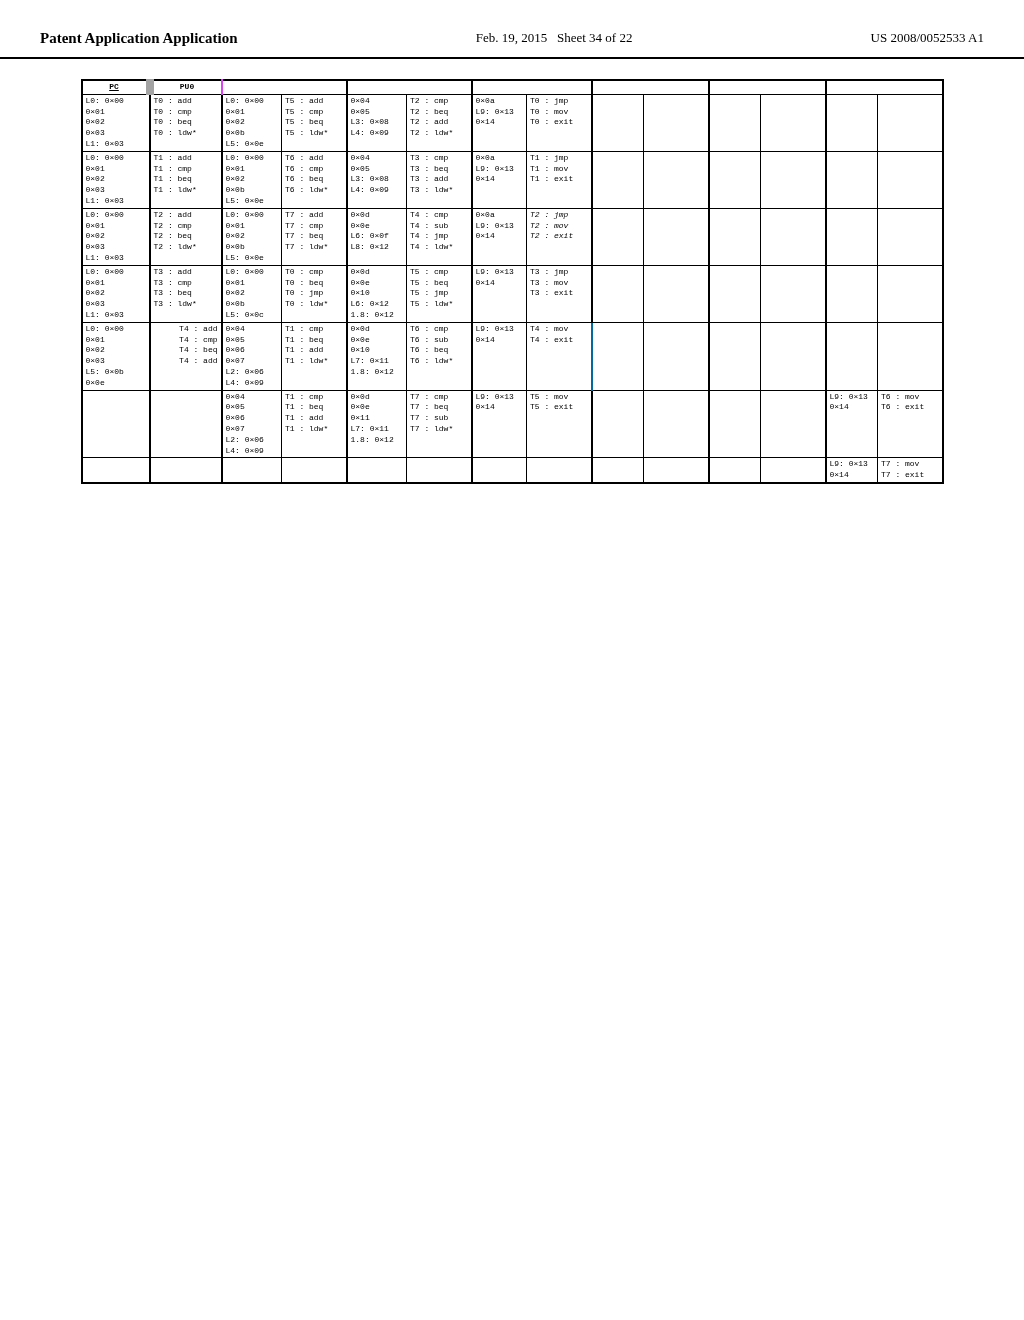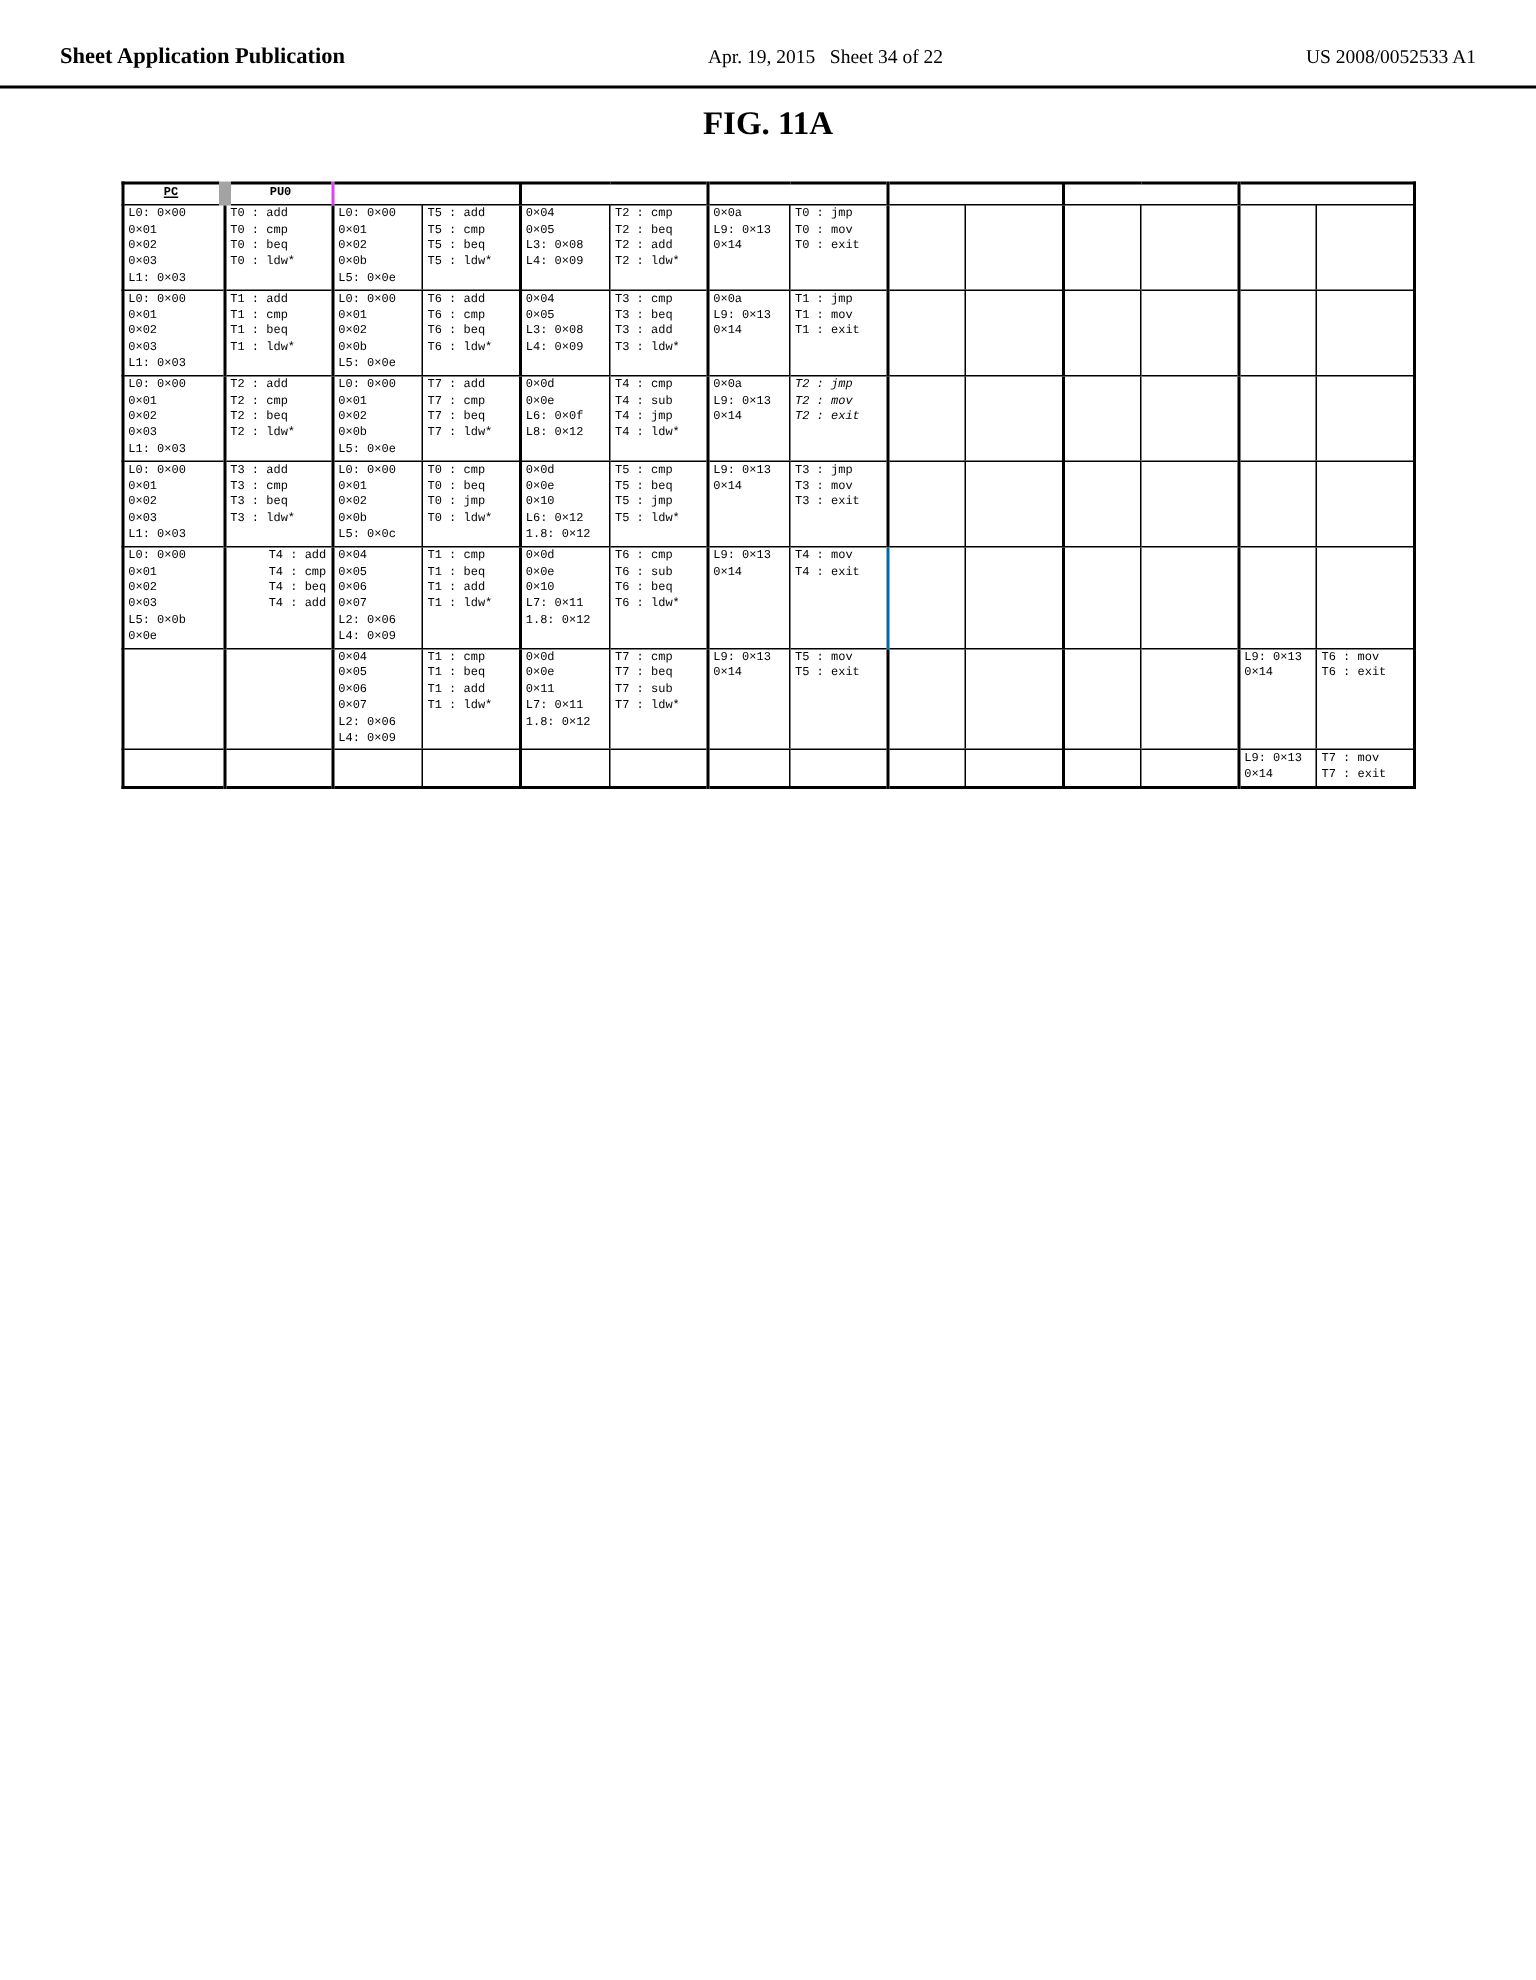--- a/index.html
+++ b/index.html
@@ -72,30 +72,29 @@
     }
 
     .page-body {
       padding: 0 30px;
     }
   </style>
 </head>
 <body>
 
 <div class="page-header">
-  <div class="header-left">Sheet Application Publication</div>
+  <div class="header-left">Patent Application Application</div>
   <div class="header-center">
-    <span>Apr. 19, 2015</span>&nbsp;&nbsp;
+    <span>Feb. 19, 2015</span>&nbsp;&nbsp;
     <span>Sheet 34 of 22</span>
   </div>
   <div class="header-right">US 2008/0052533 A1</div>
 </div>
 
 <div class="page-body">
-  <div class="fig-label">FIG. 11A</div>
 
   <div class="diagram-wrapper">
     <table class="diag" style="border:2px solid #000;">
       <colgroup>
         <col style="width:68px">
         <col style="width:72px">
         <col style="width:60px">
         <col style="width:65px">
         <col style="width:60px">
         <col style="width:65px">

